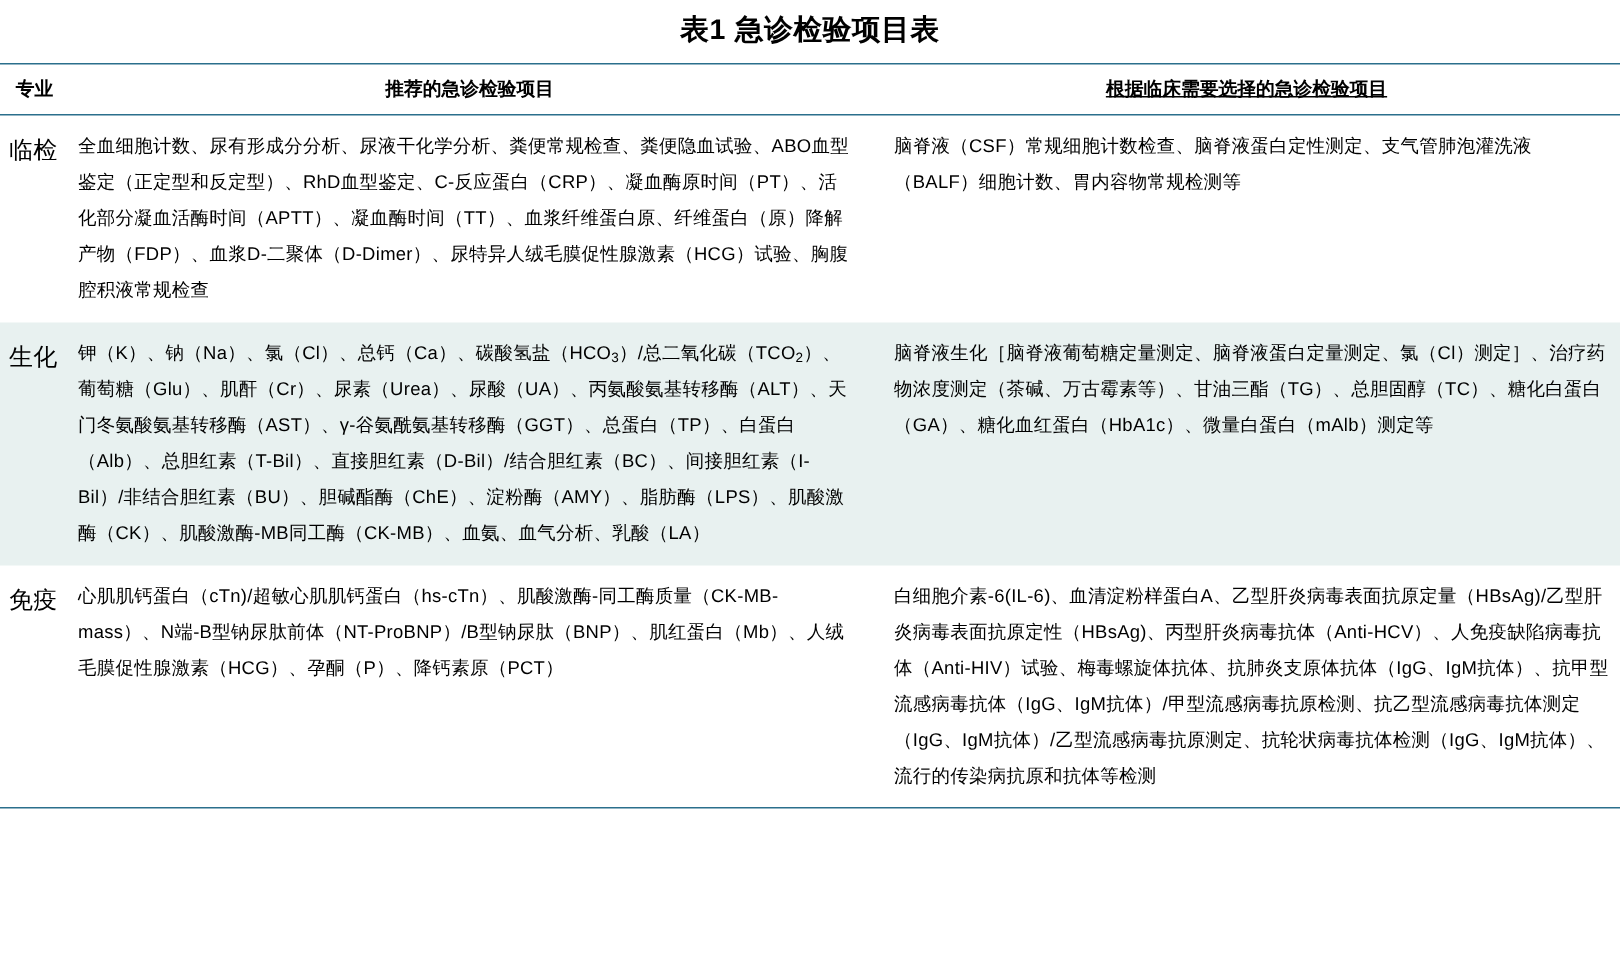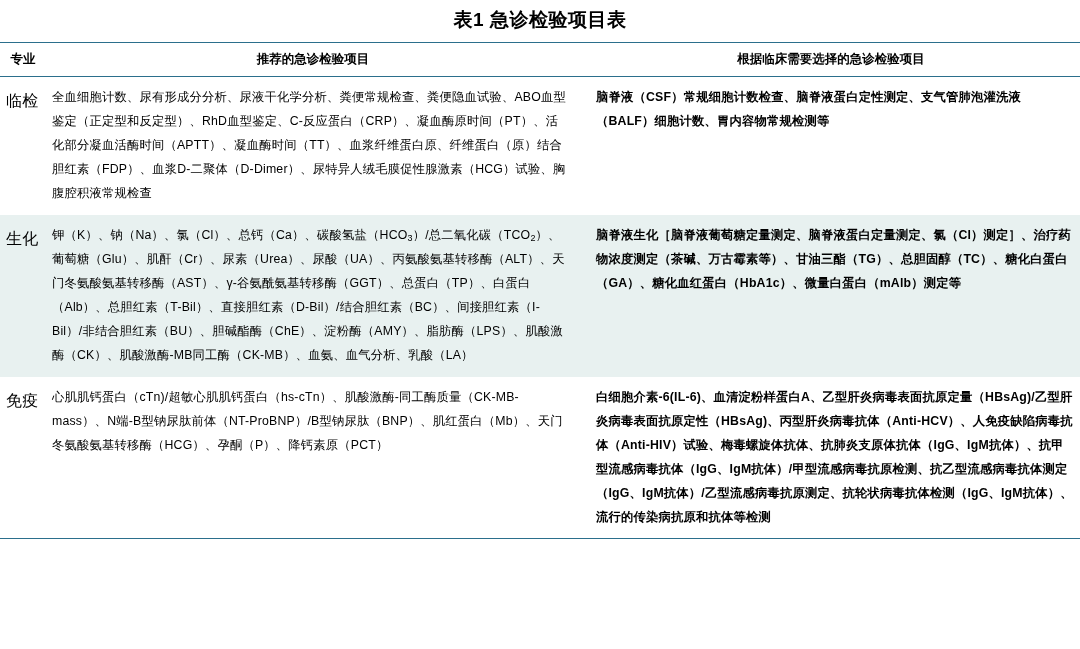--- a/index.html
+++ b/index.html
@@ -46,21 +46,21 @@
     vertical-align: middle;
   }
   th.col-spec {
     width: 34px;
     text-align: left;
     padding-left: 6px !important;
     font-weight: normal;
     margin-left: 22px;
   }
   th.col-rec { width: 530px; }
-  th.col-opt { width: 490px; }
+  th.col-opt { width: 490px; text-decoration: underline; }
 
   tbody tr td {
     font-size: 12.3px;
     line-height: 1.95;
     vertical-align: top;
     padding: 9px 10px 9px 10px;
     letter-spacing: 0.2px;
   }
   tbody tr.band td {
     background: #e8f1f0;
@@ -75,21 +75,20 @@
     word-break: break-all;
     white-space: normal;
   }
   td.rec {
     padding-left: 8px;
     padding-right: 14px;
   }
   td.opt {
     padding-left: 14px;
     padding-right: 6px;
-    font-weight: bold;
   }
   td.opt.center {
     text-align: center;
     vertical-align: top;
   }
   tbody tr:last-child td {
     border-bottom: 1.6px solid #2b6f8c;
   }
   sub {
     font-size: 9px;
@@ -112,29 +111,29 @@
     <thead>
       <tr>
         <th class="col-spec">专业</th>
         <th class="col-rec">推荐的急诊检验项目</th>
         <th class="col-opt">根据临床需要选择的急诊检验项目</th>
       </tr>
     </thead>
     <tbody>
       <tr>
         <td class="spec">临检</td>
-        <td class="rec">全血细胞计数、尿有形成分分析、尿液干化学分析、粪便常规检查、粪便隐血试验、ABO血型鉴定（正定型和反定型）、RhD血型鉴定、C-反应蛋白（CRP）、凝血酶原时间（PT）、活化部分凝血活酶时间（APTT）、凝血酶时间（TT）、血浆纤维蛋白原、纤维蛋白（原）结合胆红素（FDP）、血浆D-二聚体（D-Dimer）、尿特异人绒毛膜促性腺激素（HCG）试验、胸腹腔积液常规检查</td>
+        <td class="rec">全血细胞计数、尿有形成分分析、尿液干化学分析、粪便常规检查、粪便隐血试验、ABO血型鉴定（正定型和反定型）、RhD血型鉴定、C-反应蛋白（CRP）、凝血酶原时间（PT）、活化部分凝血活酶时间（APTT）、凝血酶时间（TT）、血浆纤维蛋白原、纤维蛋白（原）降解产物（FDP）、血浆D-二聚体（D-Dimer）、尿特异人绒毛膜促性腺激素（HCG）试验、胸腹腔积液常规检查</td>
         <td class="opt">脑脊液（CSF）常规细胞计数检查、脑脊液蛋白定性测定、支气管肺泡灌洗液（BALF）细胞计数、胃内容物常规检测等</td>
       </tr>
       <tr class="band">
         <td class="spec">生化</td>
         <td class="rec">钾（K）、钠（Na）、氯（Cl）、总钙（Ca）、碳酸氢盐（HCO<sub>3</sub>）/总二氧化碳（TCO<sub>2</sub>）、葡萄糖（Glu）、肌酐（Cr）、尿素（Urea）、尿酸（UA）、丙氨酸氨基转移酶（ALT）、天门冬氨酸氨基转移酶（AST）、γ-谷氨酰氨基转移酶（GGT）、总蛋白（TP）、白蛋白（Alb）、总胆红素（T-Bil）、直接胆红素（D-Bil）/结合胆红素（BC）、间接胆红素（I-Bil）/非结合胆红素（BU）、胆碱酯酶（ChE）、淀粉酶（AMY）、脂肪酶（LPS）、肌酸激酶（CK）、肌酸激酶-MB同工酶（CK-MB）、血氨、血气分析、乳酸（LA）</td>
         <td class="opt">脑脊液生化［脑脊液葡萄糖定量测定、脑脊液蛋白定量测定、氯（Cl）测定］、治疗药物浓度测定（茶碱、万古霉素等）、甘油三酯（TG）、总胆固醇（TC）、糖化白蛋白（GA）、糖化血红蛋白（HbA1c）、微量白蛋白（mAlb）测定等</td>
       </tr>
       <tr>
         <td class="spec">免疫</td>
-        <td class="rec">心肌肌钙蛋白（cTn)/超敏心肌肌钙蛋白（hs-cTn）、肌酸激酶-同工酶质量（CK-MB-mass）、N端-B型钠尿肽前体（NT-ProBNP）/B型钠尿肽（BNP）、肌红蛋白（Mb）、天门冬氨酸氨基转移酶（HCG）、孕酮（P）、降钙素原（PCT）</td>
+        <td class="rec">心肌肌钙蛋白（cTn)/超敏心肌肌钙蛋白（hs-cTn）、肌酸激酶-同工酶质量（CK-MB-mass）、N端-B型钠尿肽前体（NT-ProBNP）/B型钠尿肽（BNP）、肌红蛋白（Mb）、人绒毛膜促性腺激素（HCG）、孕酮（P）、降钙素原（PCT）</td>
         <td class="opt">白细胞介素-6(IL-6)、血清淀粉样蛋白A、乙型肝炎病毒表面抗原定量（HBsAg)/乙型肝炎病毒表面抗原定性（HBsAg)、丙型肝炎病毒抗体（Anti-HCV）、人免疫缺陷病毒抗体（Anti-HIV）试验、梅毒螺旋体抗体、抗肺炎支原体抗体（IgG、IgM抗体）、抗甲型流感病毒抗体（IgG、IgM抗体）/甲型流感病毒抗原检测、抗乙型流感病毒抗体测定（IgG、IgM抗体）/乙型流感病毒抗原测定、抗轮状病毒抗体检测（IgG、IgM抗体）、流行的传染病抗原和抗体等检测</td>
       </tr>
     </tbody>
   </table>
 
 </div>
 
 </body></html>

